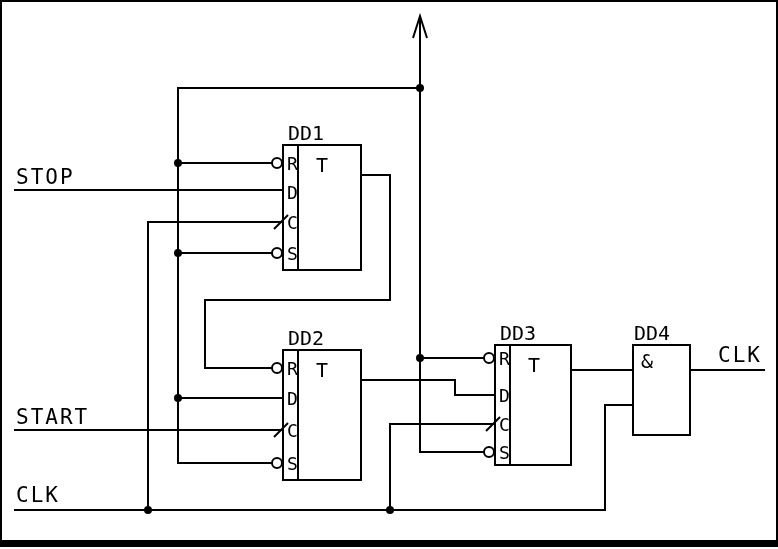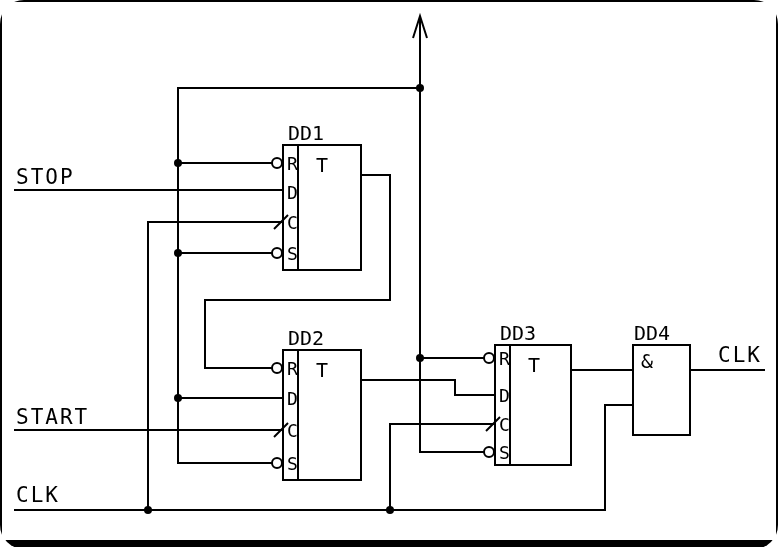--- a/index.html
+++ b/index.html
@@ -1,16 +1,16 @@
 <!DOCTYPE html>
 <html><head>
 <meta charset="utf-8">
 <style>
   html,body{margin:0;padding:0;background:#fff;}
-  .canvas{position:relative;width:778px;height:549px;background:#ffffff;overflow:hidden;border-radius:24px;}
+  .canvas{position:relative;width:778px;height:549px;background:#ffffff;overflow:hidden;}
   svg{position:absolute;left:0;top:0;}
   text{fill:#000000;font-family:"DejaVu Sans Mono", monospace;}
   text.lbl{font-size:20px;}
   text.sig{font-size:21px;letter-spacing:2px;}
   text.pin{font-size:18px;}
 </style>
 </head>
 <body>
 
 <div class="canvas">

